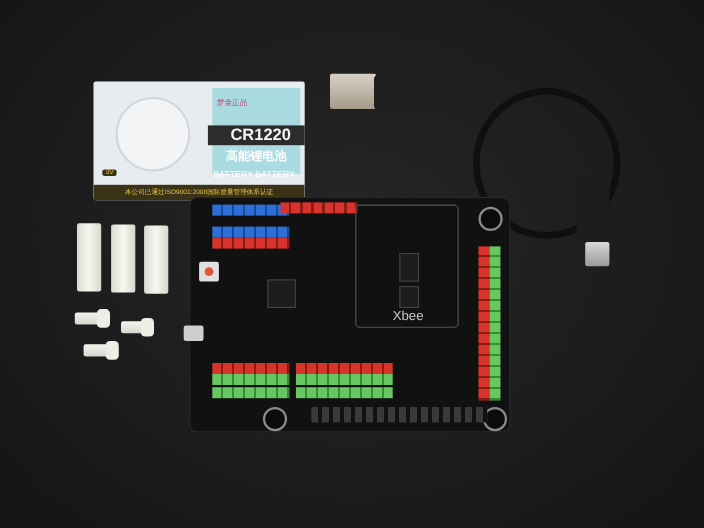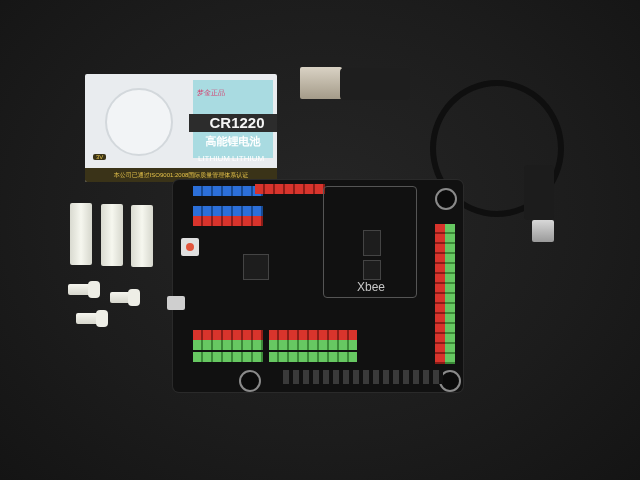--- a/index.html
+++ b/index.html
@@ -46,21 +46,21 @@
 <body>
 
 <div class="scene">
 
   <div class="card">
     <div class="coin"></div>
     <div class="right"></div>
     <div class="logo">梦金正品</div>
     <div class="model">CR1220</div>
     <div class="cn">高能锂电池</div>
-    <div class="en">LITHIUM LITHIUM</div>
+    <div class="en">BATTERY BATTERY</div>
     <div class="volt">3V</div>
     <div class="bar">本公司已通过ISO9001:2008国际质量管理体系认证</div>
   </div>
 
   <div class="standoff" style="left:70px;top:203px;"></div>
   <div class="standoff" style="left:101px;top:204px;"></div>
   <div class="standoff" style="left:131px;top:205px;"></div>
 
   <div class="screw" style="left:68px;top:284px;width:28px;">
       <div class="head"></div>

